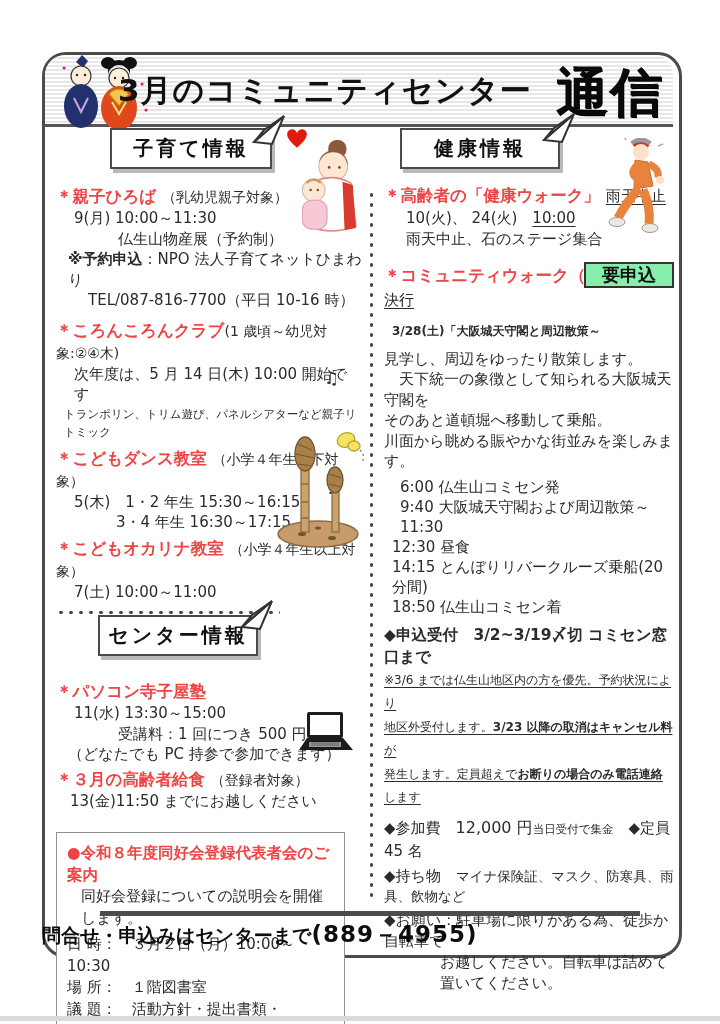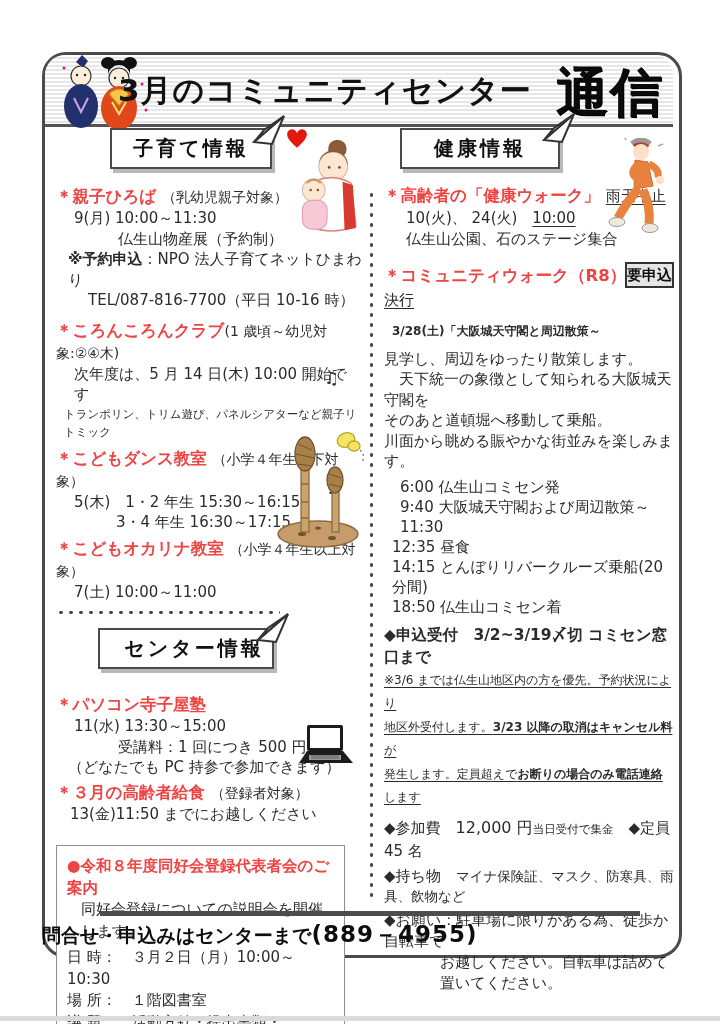--- a/index.html
+++ b/index.html
@@ -45,22 +45,22 @@
   .item-sub{font-size:14px;font-weight:400;color:#2b2b2b;}
   .line{font-size:15px;line-height:20.5px;}
   .small{font-size:11.5px;}
   .u{text-decoration:underline;text-underline-offset:3px;}
   .b{font-weight:700;}
   .note{font-size:12px;line-height:23.5px;}
   .indent1{padding-left:18px;}
   .indent2{padding-left:62px;}
   .indent3{padding-left:12px;}
 
-  .badge-box{display:inline-block;border:2px solid #333;font-weight:700;font-size:15px;
-      padding:0 0;line-height:22px;color:#111;background:#e5e5e5;}
+  .badge-box{display:inline-block;border:2px solid #333;font-weight:700;font-size:18px;
+      padding:0 16px;line-height:22px;color:#111;background:#86efac;}
 
   .doukoukai-box{margin-top:21px;border:1.6px solid #909090;background:#fff;
       padding:9px 8px 8px 10px;width:289px;box-sizing:border-box;}
   .doukoukai-box .dl{font-size:15px;line-height:21.5px;}
 
   .footer-line{position:absolute;left:100px;top:911px;width:540px;height:4.5px;background:#4c4c4c;}
   .footer-text{position:absolute;left:42px;top:919px;width:634px;text-align:left;
       font-weight:900;font-size:19px;color:#0d0d0d;}
   .footer-text .phone{font-size:23px;letter-spacing:1px;}
   .bottom-strip{position:absolute;left:0;top:1016px;width:720px;height:5px;background:#dadade;}
@@ -179,21 +179,21 @@
       <ellipse cx="31" cy="26" rx="10" ry="17" fill="#a98048" stroke="#6f5430" stroke-width="1.3"></ellipse>
       <path d="M24 16 l14 6 M22 26 l18 4 M24 36 l14 2" stroke="#6f5430" stroke-width="1"></path>
       <rect x="58" y="62" width="7" height="42" fill="#caa36b" stroke="#8a6b44" stroke-width="1.3"></rect>
       <ellipse cx="61" cy="52" rx="8" ry="13" fill="#a98048" stroke="#6f5430" stroke-width="1.3"></ellipse>
       <path d="M55 46 l12 4 M55 56 l12 3" stroke="#6f5430" stroke-width="1"></path>
       <ellipse cx="72" cy="12" rx="9" ry="7" fill="#f5e463" stroke="#b8a32a" stroke-width="1.3" transform="rotate(-20 72 12)"></ellipse>
       <ellipse cx="80" cy="18" rx="6" ry="5" fill="#f5e463" stroke="#b8a32a" stroke-width="1.3"></ellipse>
       <path d="M86 22 q6 6 2 12" stroke="#777" stroke-width="1.3" stroke-dasharray="2 3" fill="none"></path>
     </svg>
 
-    <div class="sec-box" style="margin-top:13px;margin-left:42px;width:156px;padding-left:16px;">
+    <div class="sec-box" style="margin-left:42px;width:156px;">
       <span>センター情報</span>
       <svg class="plane" style="right:-20px;top:-18px" width="40" height="32" viewBox="0 0 40 32">
         <path d="M6 28 L36 2 L24 30 Z" fill="#fff" stroke="#333" stroke-width="2"></path>
         <path d="M6 28 L36 2 L16 16 Z" fill="#e8e8e8" stroke="#333" stroke-width="2"></path>
       </svg>
     </div>
 
     <div style="margin-top:25px;position:relative">
 
       <div class="item-title"><span class="red">＊パソコン寺子屋塾</span></div>
@@ -251,21 +251,21 @@
       <ellipse cx="9" cy="84" rx="8" ry="4.5" fill="#efe9dd" stroke="#999" stroke-width="1"></ellipse>
       <ellipse cx="42" cy="90" rx="8" ry="4.5" fill="#efe9dd" stroke="#999" stroke-width="1"></ellipse>
     </svg>
 
     <div style="margin-top:16px">
       <div class="item-title">
         <span class="red">＊高齢者の「健康ウォーク」</span>
         <span class="u" style="font-size:15px;font-weight:400">雨天中止</span>
       </div>
       <div class="line" style="padding-left:22px;line-height:22px"><span>10(火)、 24(火)</span>　<span class="u">10:00</span></div>
-      <div class="line" style="padding-left:22px">仏生山公園、石のステージ集合</div>
+      <div class="line" style="padding-left:22px">雨天中止、石のステージ集合</div>
     </div>
 
     <div style="margin-top:14px;position:relative">
       <div class="item-title" style="line-height:24px">
         <span class="red">＊コミュニティウォーク（R8）</span>
         <span class="u" style="font-size:15px;font-weight:400">小雨決行</span>
       </div>
       <span class="badge-box abs" style="right:0;top:-2px">要申込</span>
 
       <div class="b" style="font-size:12px;margin-top:8px;padding-left:8px;line-height:23px">3/28(土)「大阪城天守閣と周辺散策～</div>
@@ -273,21 +273,21 @@
       <div style="margin-top:6px">
         <div class="line">見学し、周辺をゆったり散策します。</div>
         <div class="line">　天下統一の象徴として知られる大阪城天守閣を</div>
         <div class="line">そのあと道頓堀へ移動して乗船。</div>
         <div class="line">川面から眺める賑やかな街並みを楽しみます。</div>
       </div>
 
       <div style="margin-top:5px">
         <div class="line" style="padding-left:16px;line-height:20px">6:00 仏生山コミセン発</div>
         <div class="line" style="padding-left:16px;line-height:20px">9:40 大阪城天守閣および周辺散策～11:30</div>
-        <div class="line" style="padding-left:8px;line-height:20px">12:35 昼食</div>
+        <div class="line" style="padding-left:8px;line-height:20px">12:30 昼食</div>
         <div class="line" style="padding-left:8px;line-height:20px">14:15 とんぼりリバークルーズ乗船(20 分間)</div>
         <div class="line" style="padding-left:8px;line-height:20px">18:50 仏生山コミセン着</div>
       </div>
 
       <div class="b" style="font-size:15.5px;margin-top:7px;line-height:22px">◆申込受付　3/2~3/19〆切  コミセン窓口まで</div>
 
       <div style="margin-top:1px">
         <div class="note u">※3/6 までは仏生山地区内の方を優先。予約状況により</div>
         <div class="note"><span class="u">地区外受付します。</span><span class="u b">3/23 以降の取消はキャンセル料</span><span class="u">が</span></div>
         <div class="note"><span class="u">発生します。定員超えで</span><span class="u b">お断りの場合のみ電話連絡</span><span class="u">します</span></div>

